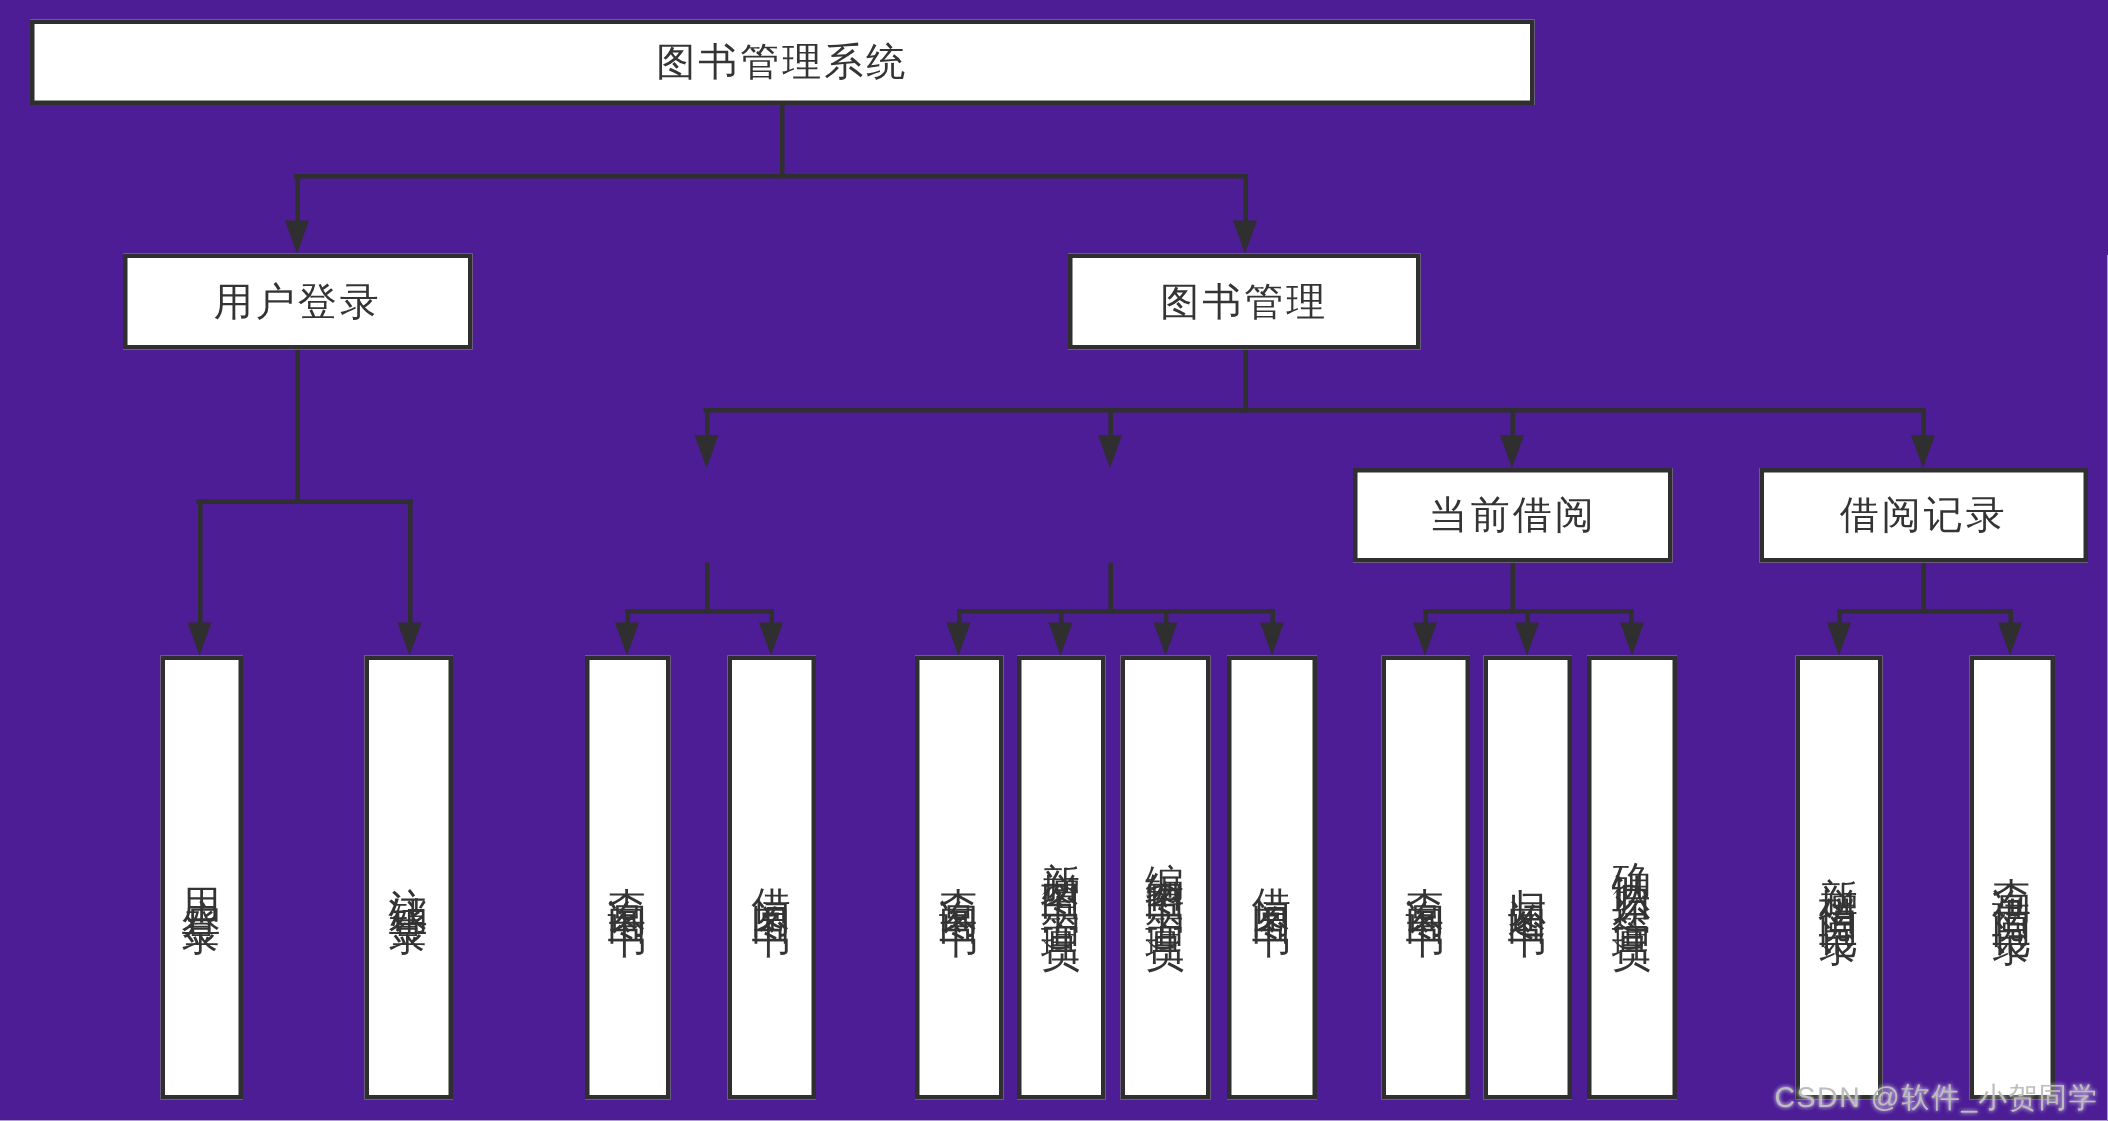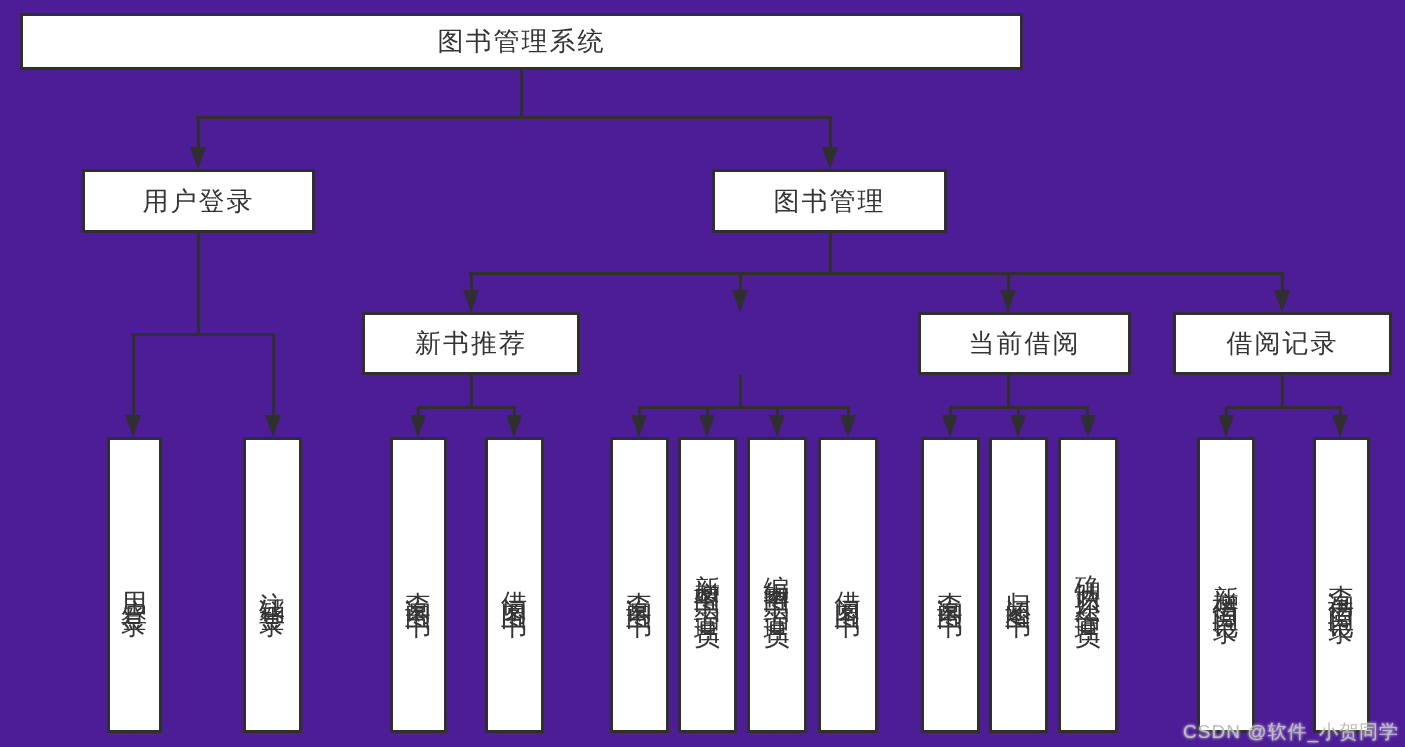--- a/index.html
+++ b/index.html
@@ -101,26 +101,23 @@
   </div>
 
   <div class="node" style="left:82px;top:169px;width:233px;height:64px;">
     <span>用户登录</span>
   </div>
 
   <div class="node" style="left:712px;top:169px;width:235px;height:64px;justify-content:center;">
     <span>图书管理</span>
   </div>
 
-  <div class="node" style="left:362px;top:312px;width:218px;height:63px;">
-    <span>新书推荐</span>
-  </div>
 
 
-  <div class="node" style="left:902px;top:312px;width:213px;height:63px;margin-left:16px;">
+  <div class="node" style="left:902px;top:312px;width:213px;height:63px;">
     <span>当前借阅</span>
   </div>
 
   <div class="node" style="left:1173px;top:312px;width:219px;height:63px;">
     <span>借阅记录</span>
   </div>
 
   <div class="node leaf" style="left:107px;top:437px;width:55px;height:296px;">
     <span>用户登录</span>
   </div>

